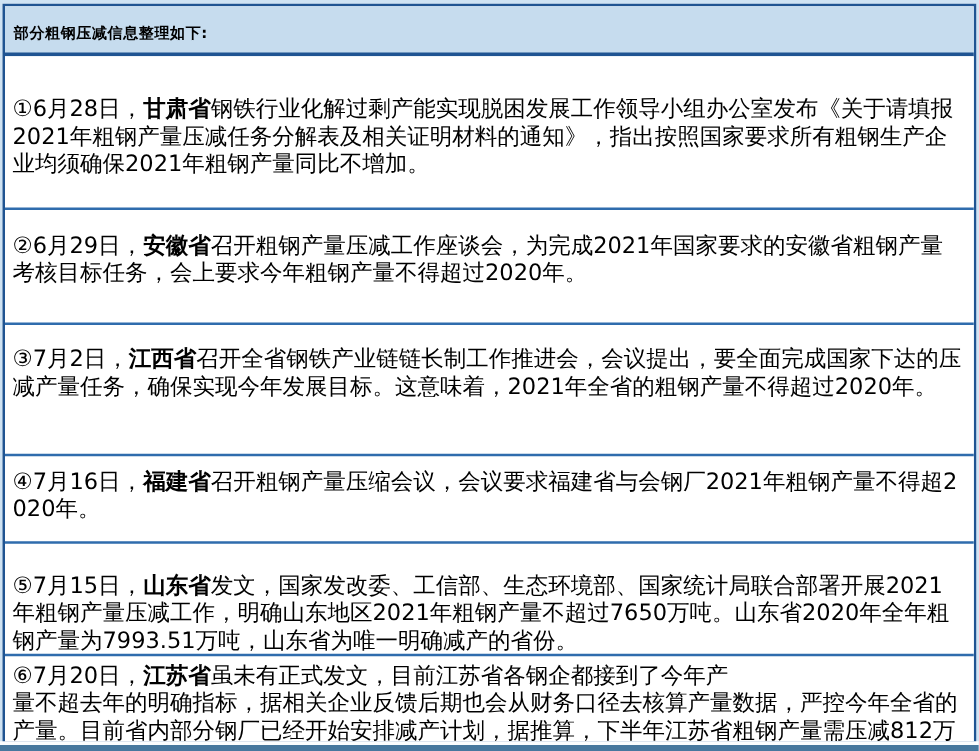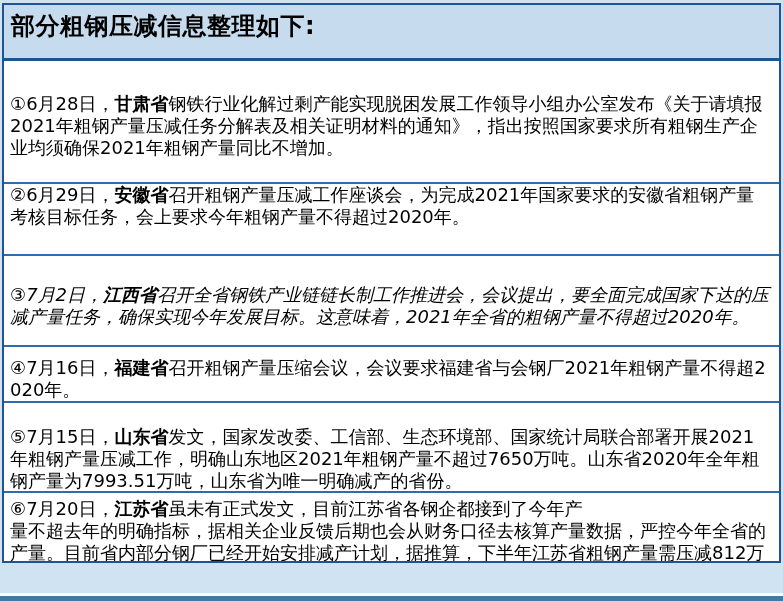--- a/index.html
+++ b/index.html
@@ -15,42 +15,42 @@
   .info-table {
     margin: 3px 2px 0 2px;
     width: 779px;
     border: 2px solid #1f5492;
     background: #ffffff;
   }
 
   .table-header {
     background: #c6dcee;
     border-bottom: 3px solid #1f5492;
-    height: 56px;
+    height: 40px;
     padding: 10px 7px 0 7px;
-    font-size: 24px;
+    font-size: 12px;
     font-weight: bold;
     line-height: 22px;
     letter-spacing: 0.5px;
   }
 
   .row {
     background: #ffffff;
     padding: 0 7px 0 6px;
     font-size: 18px;
     line-height: 22px;
     overflow: hidden;
   }
   .row + .row { border-top: 2px solid #2f6cad; }
 
   
   .row:nth-child(1) { height: 121px; padding-top: 32px; }
-  .row:nth-child(2) { height: 72px;  }
-  .row:nth-child(3) { height: 91px;  padding-top: 28px; font-style: italic; }
-  .row:nth-child(4) { height: 56px;  padding-top: 10px; }
+  .row:nth-child(2) { height: 92px;  padding-top: 18px; }
+  .row:nth-child(3) { height: 105px;  padding-top: 17px; }
+  .row:nth-child(4) { height: 70px;  padding-top: 10px; }
   .row:nth-child(5) { height: 90px;  padding-top: 23px; }
   .row:nth-child(6) { height: 70px;  padding-top: 5px; }
 
   .row-text { white-space: pre-wrap; word-break: break-all; }
   .province { font-weight: bold; }
 
   .footer-strip { position: absolute; left: 0; bottom: 0; width: 783px; height: 11px; }
   .footer-strip .gap   { height: 3px; background: #fbfdfe; }
   .footer-strip .bar   { height: 5px; background: #47789e; }
 </style>

